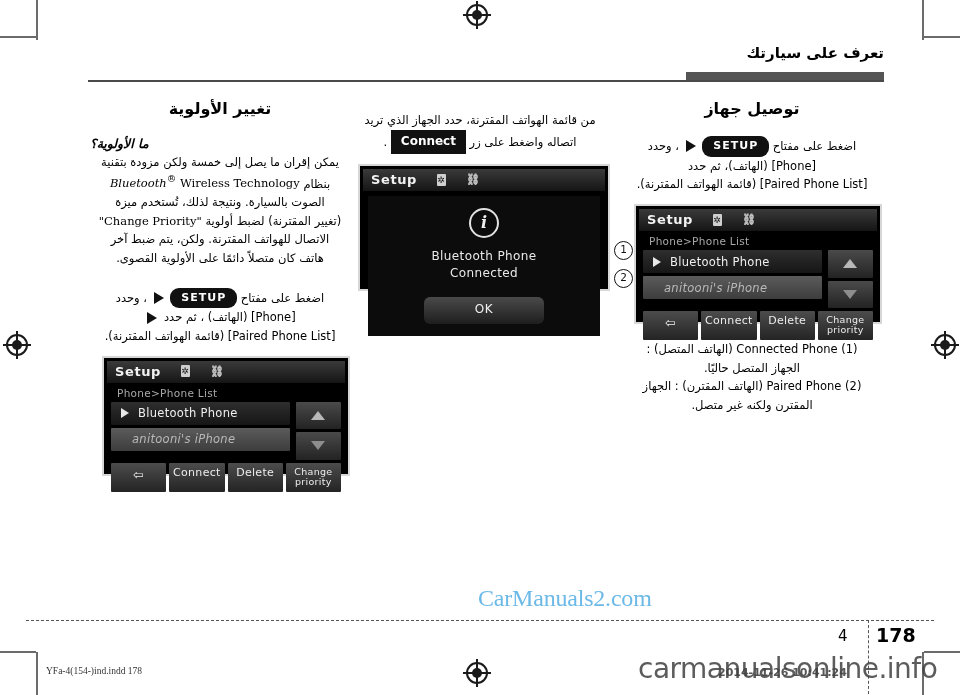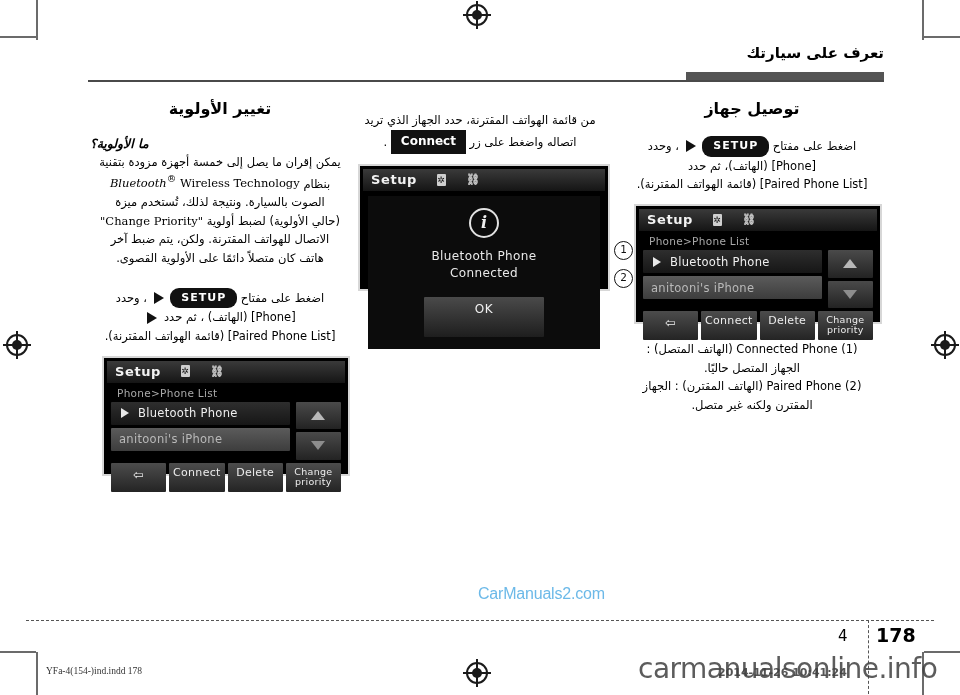--- a/index.html
+++ b/index.html
@@ -188,21 +188,21 @@
     padding-left: 10px;
     margin-bottom: 3px;
     color: #efefef;
     font-size: 11.5px;
     letter-spacing: 0.3px;
     width: 78%;
     box-sizing: border-box;
     border-radius: 1px;
   }
   .row.r1 { background: linear-gradient(to bottom,#2e2e2e,#161616); }
-  .row.r2 { background: linear-gradient(to bottom,#5b5b5b,#3d3d3d); color: #b9b9b9; padding-left: 8px; }
+  .row.r2 { background: linear-gradient(to bottom,#5b5b5b,#3d3d3d); color: #b9b9b9; padding-left: 21px; font-style: italic; }
   .row .play {
     width: 0; height: 0;
     border-top: 5px solid transparent;
     border-bottom: 5px solid transparent;
     border-left: 8px solid #e8e8e8;
     margin-right: 9px;
   }
   .scrollbar {
     position: absolute;
     right: 4px;
@@ -265,23 +265,23 @@
     line-height: 1.45;
     letter-spacing: 0.4px;
     margin-bottom: 14px;
   }
   .ok-btn {
     width: 52%;
     margin: 0 auto;
     background: linear-gradient(to bottom,#4a4a4a,#1e1e1e);
     color: #f1f1f1;
     font-size: 12px;
-    padding: 5px 0 21px 0;
+    padding: 5px 0 8px 0;
     letter-spacing: 0.5px;
-    border-radius: 1px;
+    border-radius: 6px;
   }
 
   
   .callout {
     position: absolute;
     width: 17px; height: 17px;
     border: 1.4px solid #111;
     border-radius: 50%;
     background: #fff;
     color: #111;
@@ -330,23 +330,23 @@
     position: absolute;
     left: 718px; top: 666px;
     font-size: 11px;
     color: #555;
     font-family: "DejaVu Sans","Liberation Sans",sans-serif;
     font-weight: bold;
   }
   .wm-blue {
     position: absolute;
     left: 478px; top: 585px;
-    font-size: 16px;
+    font-size: 24px;
     color: #6cb9e8;
-    font-family: Liberation Sans, sans-serif;
+    font-family: Liberation Serif, serif;
     letter-spacing: -0.2px;
     text-align: right;
   }
   .wm-grey {
     position: absolute;
     left: 638px; top: 652px;
     font-size: 28px;
     color: #404040;
     opacity: 0.85;
     font-family: "DejaVu Sans","Liberation Sans",sans-serif;
@@ -473,25 +473,25 @@
       <div class="ok-btn">OK</div>
     </div>
   </div>
 </div>
 
 <div class="col col-left">
   <h2 class="sec-title">تغيير الأولوية</h2>
   <h3 class="sub-title">ما الأولوية؟</h3>
 
   <p class="body">
-    <span>يمكن إقران ما يصل إلى خمسة أجهزة مزودة بتقنية</span><br>
+    <span>يمكن إقران ما يصل إلى خمسة ولكن مزودة بتقنية</span><br>
     <span>بنظام</span>
     <span class="ltr"><span class="ital">Bluetooth</span><sup>®</sup><span> Wireless Technology</span></span><br>
     <span>الصوت بالسيارة. ونتيجة لذلك، تُستخدم ميزة</span><br>
-    <span>(حالي الأولوية) لضبط أولوية</span>
+    <span>(تغيير المقترنة) لضبط أولوية</span>
     <span class="ltr">"Change Priority"</span><br>
     <span>الاتصال للهواتف المقترنة. ولكن، يتم ضبط آخر</span><br>
     <span>هاتف كان متصلاً دائمًا على الأولوية القصوى.</span>
   </p>
 
   <p class="body" style="margin-top:20px;">
     <span>اضغط على مفتاح</span>
     <span class="keycap">SETUP</span>
     <span class="tri"></span>
     <span>، وحدد</span>

